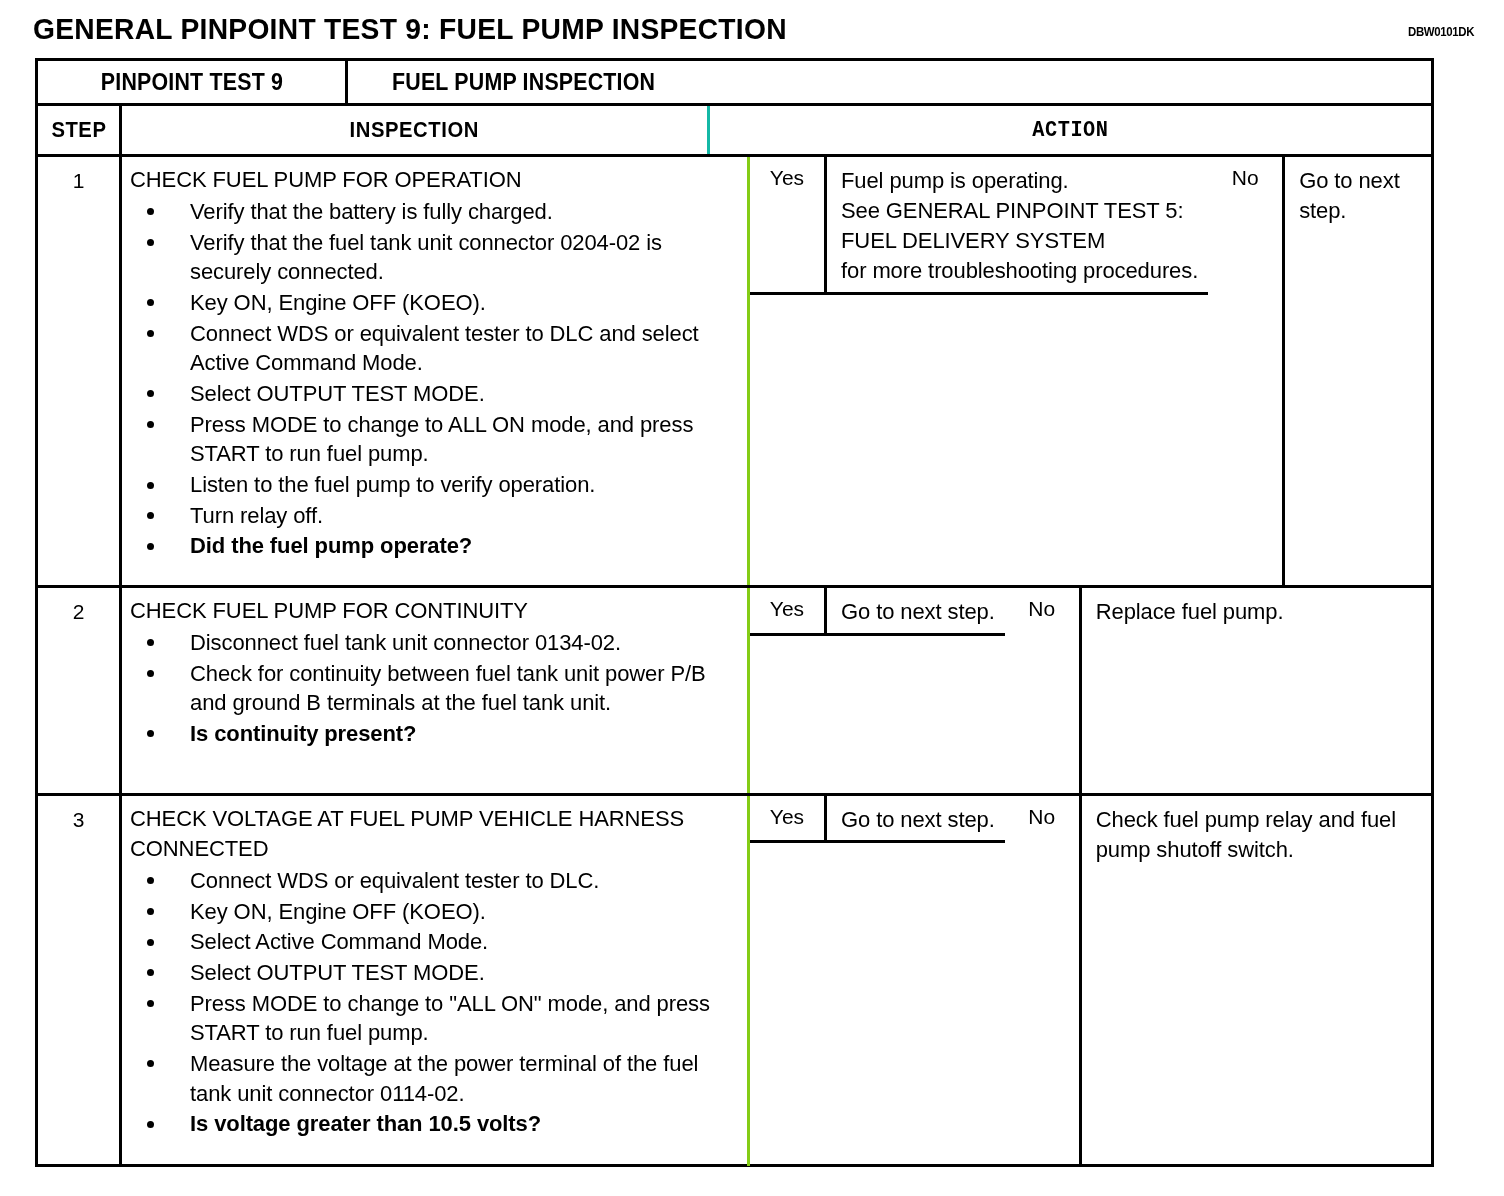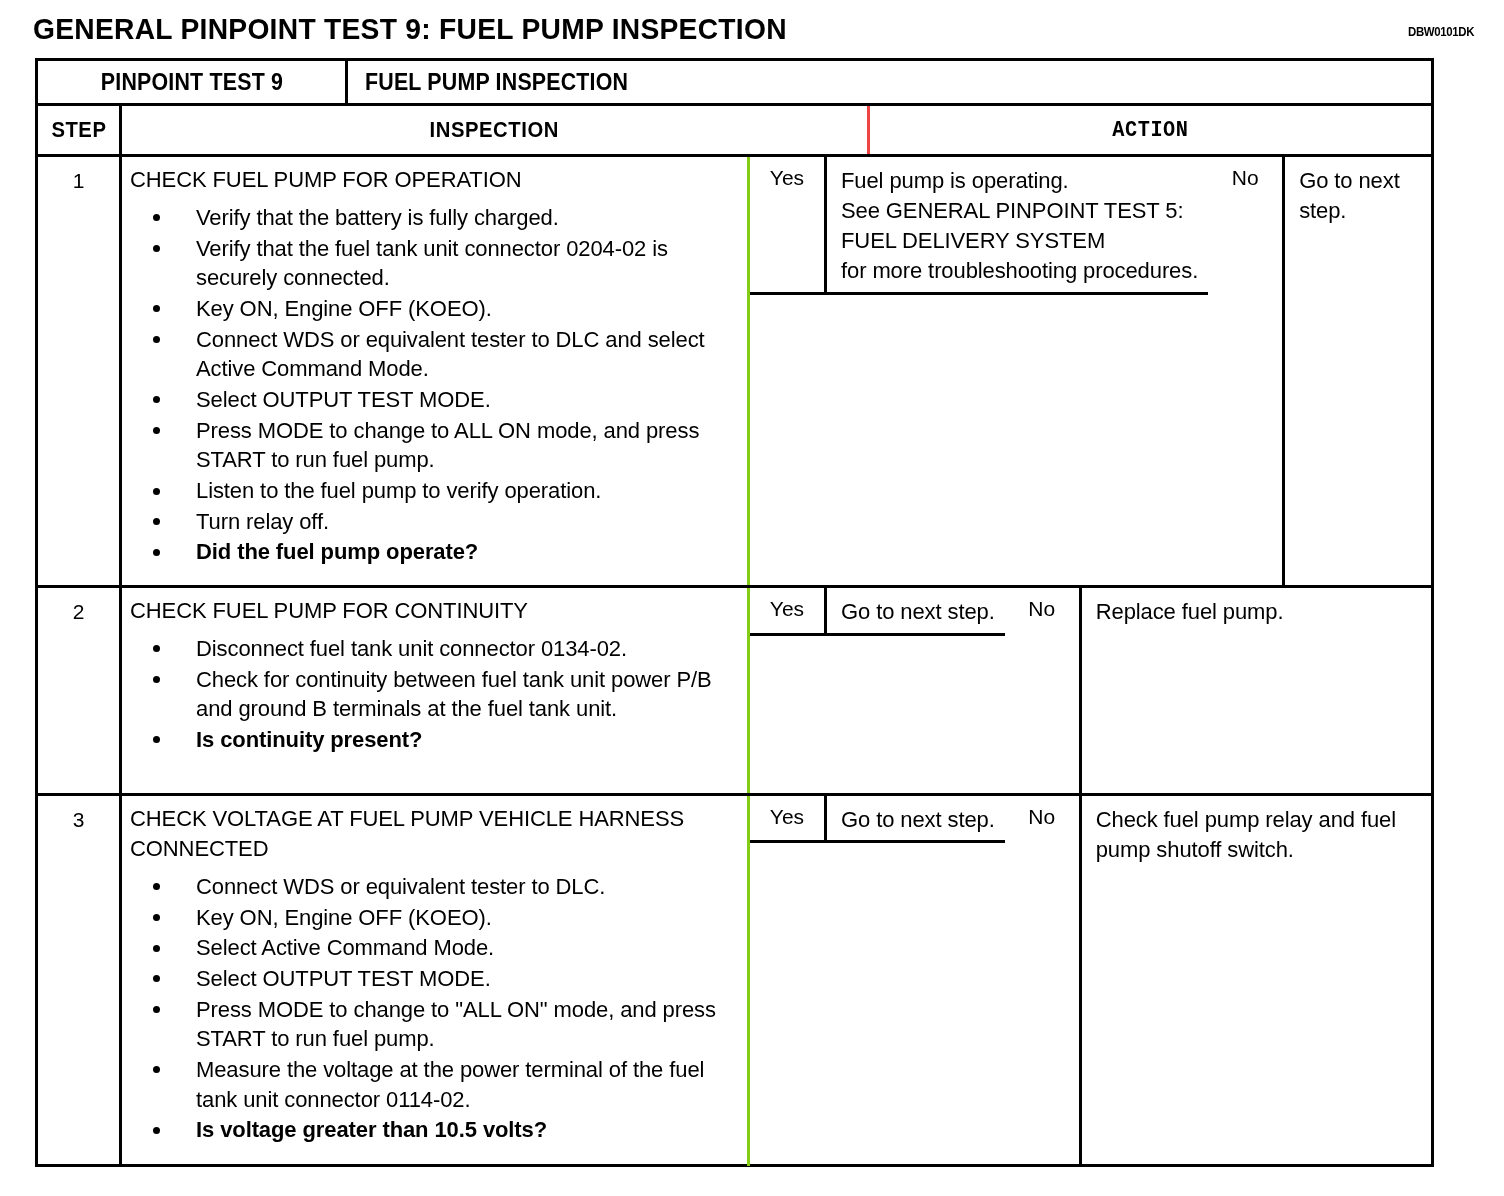--- a/index.html
+++ b/index.html
@@ -63,35 +63,37 @@
     position: relative;
     box-sizing: border-box;
     width: 100%;
   }
 
   
   #title-band {
     height: 45px;
     border-bottom: 3px solid #000;
     display: flex;
+    gap: 19px;
   }
   #title-band .cell-test-no {
     width: 310px;
     box-sizing: border-box;
     border-right: 3px solid #000;
     display: flex;
     align-items: center;
     justify-content: center;
   }
   #title-band .cell-test-name {
     flex: 1;
     box-sizing: border-box;
     display: flex;
     align-items: center;
     padding-left: 17px;
+    margin-left: 8px;
   }
   .band-text {
     font-size: 23px;
     font-weight: bold;
     font-stretch: condensed;
     letter-spacing: 0.2px;
     transform: scaleX(0.93);
     transform-origin: left center;
     white-space: nowrap;
   }
@@ -103,21 +105,21 @@
     border-bottom: 3px solid #000;
     display: flex;
   }
   #column-header .ch {
     box-sizing: border-box;
     display: flex;
     align-items: center;
     justify-content: center;
   }
   #column-header .ch-step   { width: 84px; border-right: 3px solid #000; }
-  #column-header .ch-insp   { width: 748px; border-right: 3px solid #ef4444; }
+  #column-header .ch-insp   { width: 588px; border-right: 3px solid #14b8a6; }
   #column-header .ch-action { flex: 1; font-family: Liberation Mono, monospace; }
   .colhead-text {
     font-size: 22px;
     font-weight: bold;
     font-stretch: condensed;
     letter-spacing: 0.6px;
     transform: scaleX(0.92);
     white-space: nowrap;
   }
 
@@ -149,21 +151,21 @@
     padding: 8px 8px 6px 8px;
   }
   .insp-title {
     font-size: 22px;
     line-height: 1.36;
     letter-spacing: -0.1px;
     white-space: pre-line;
   }
   ul.insp-list {
     list-style: none;
-    margin: 8px;
+    margin: 2px;
     padding: 0;
   }
   ul.insp-list li {
     position: relative;
     padding-left: 58px;
     font-size: 22px;
     line-height: 1.35;
     letter-spacing: -0.1px;
     margin-top: 1px;
   }

